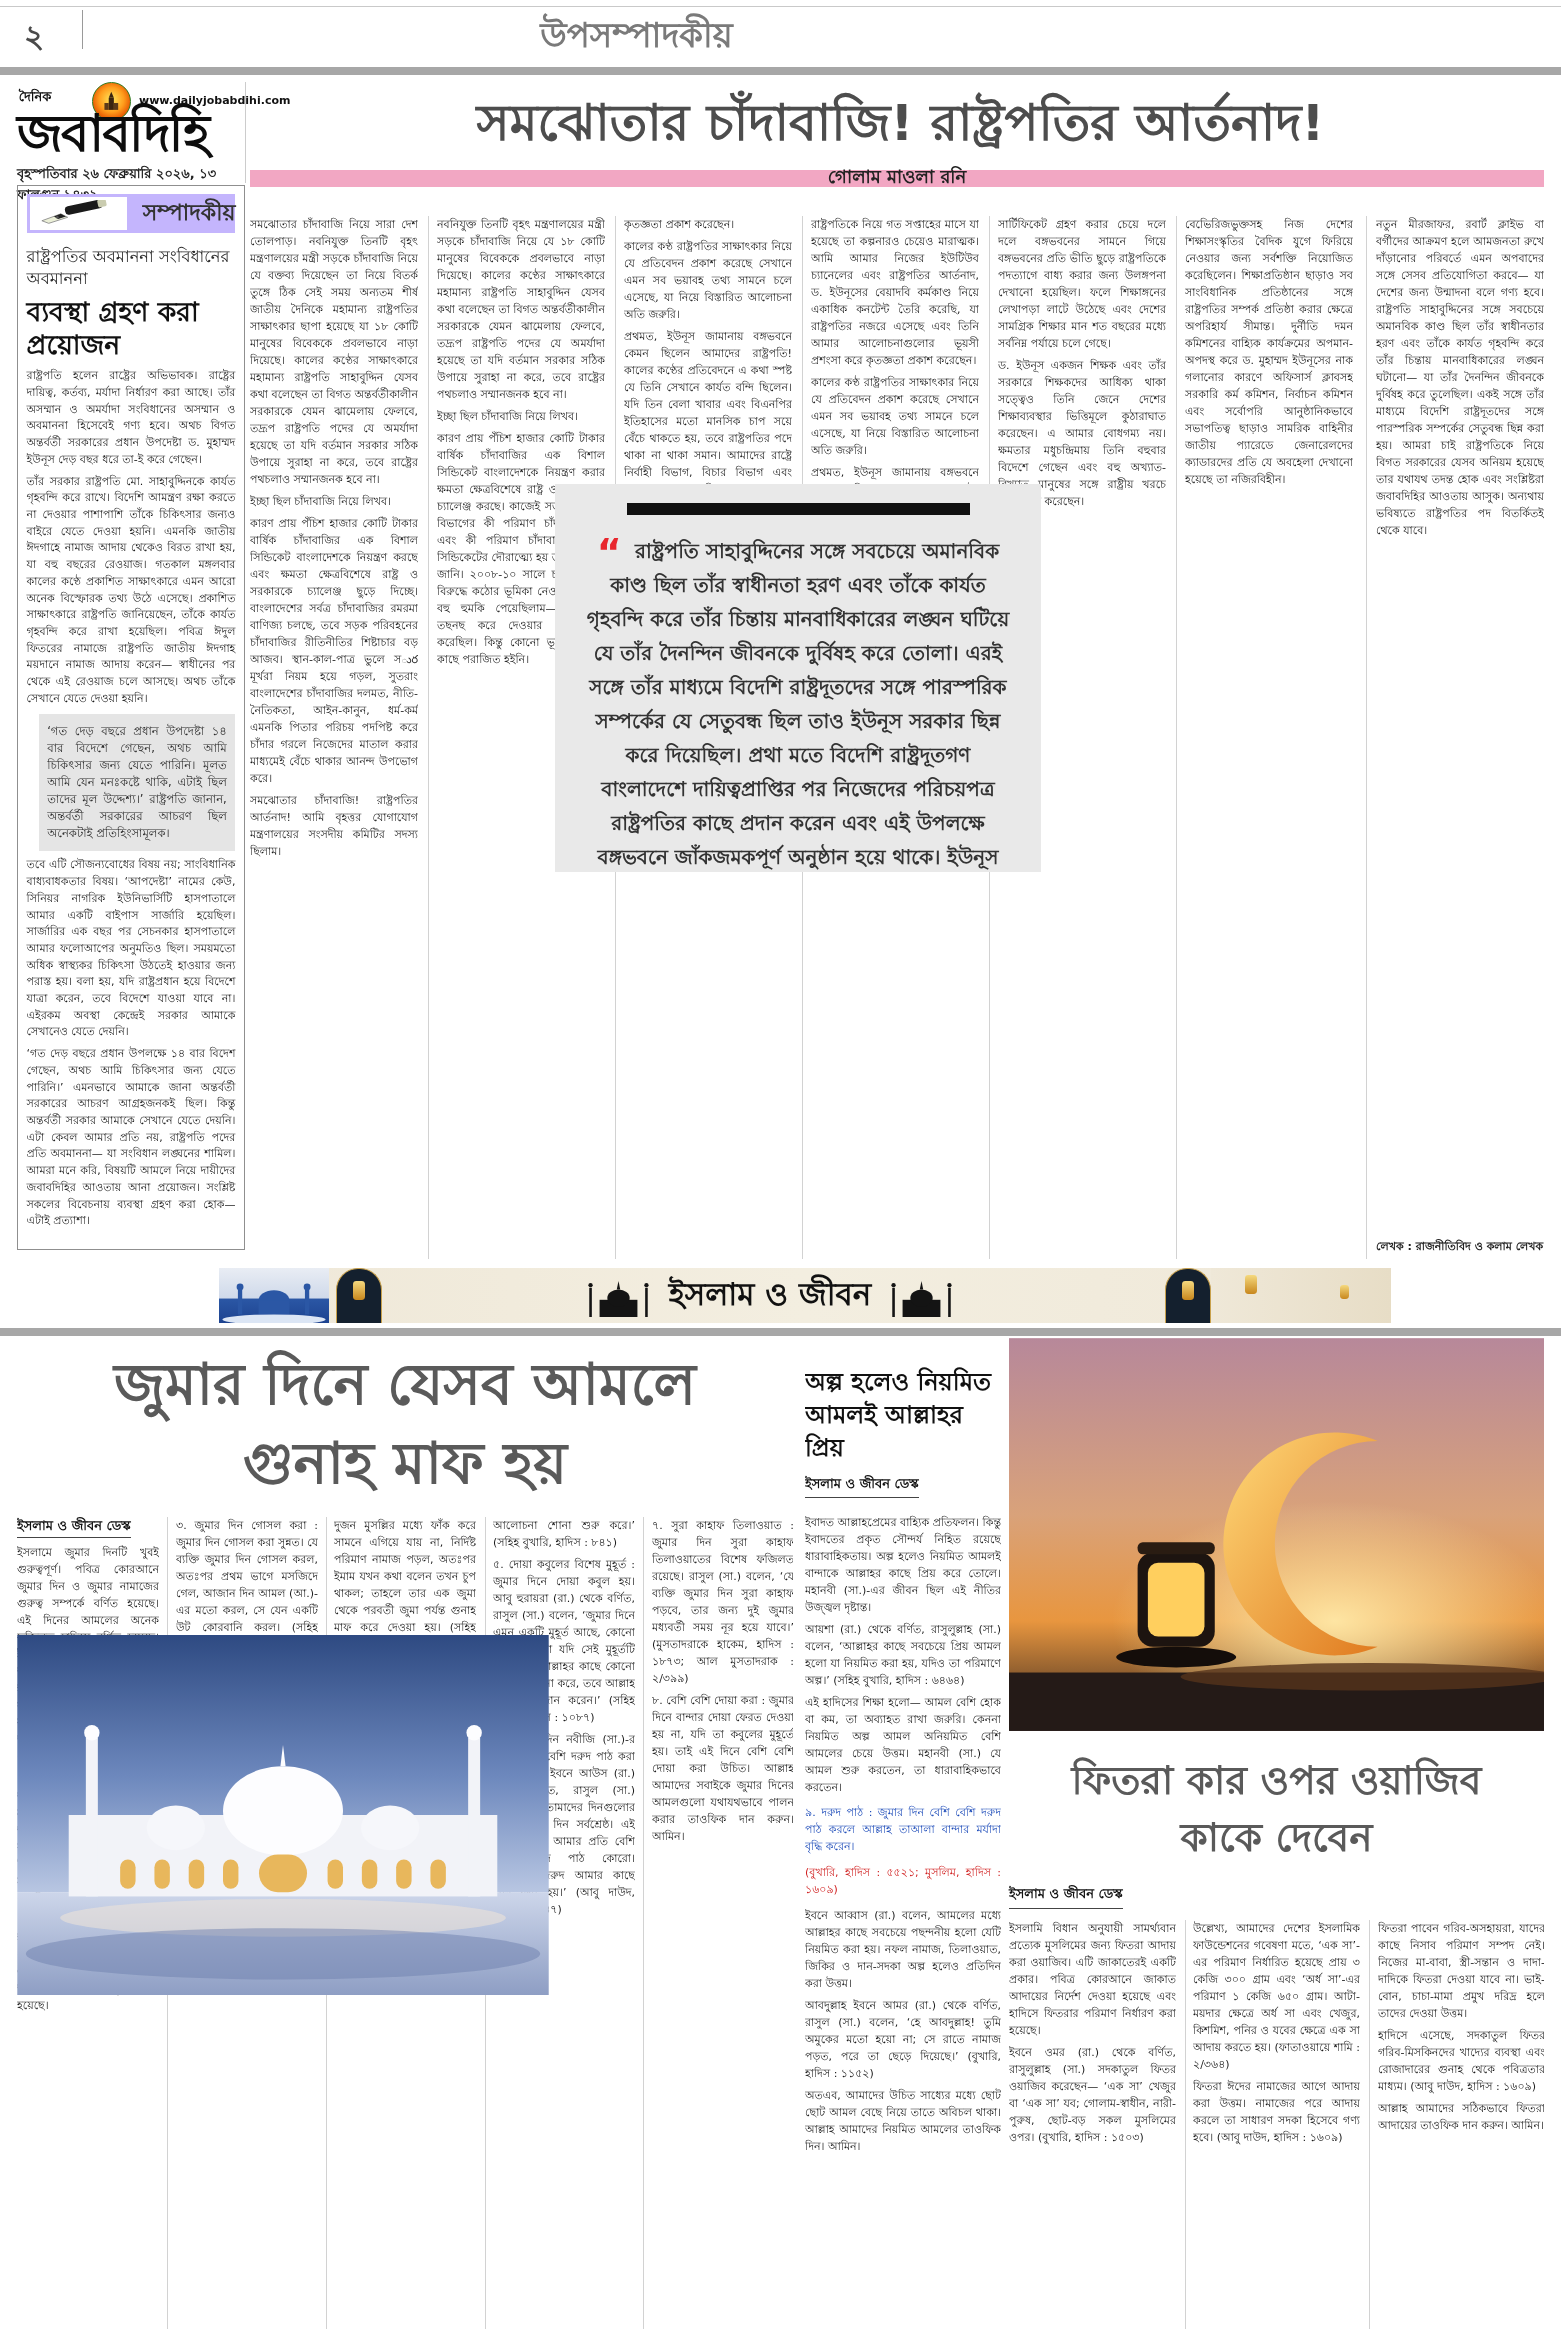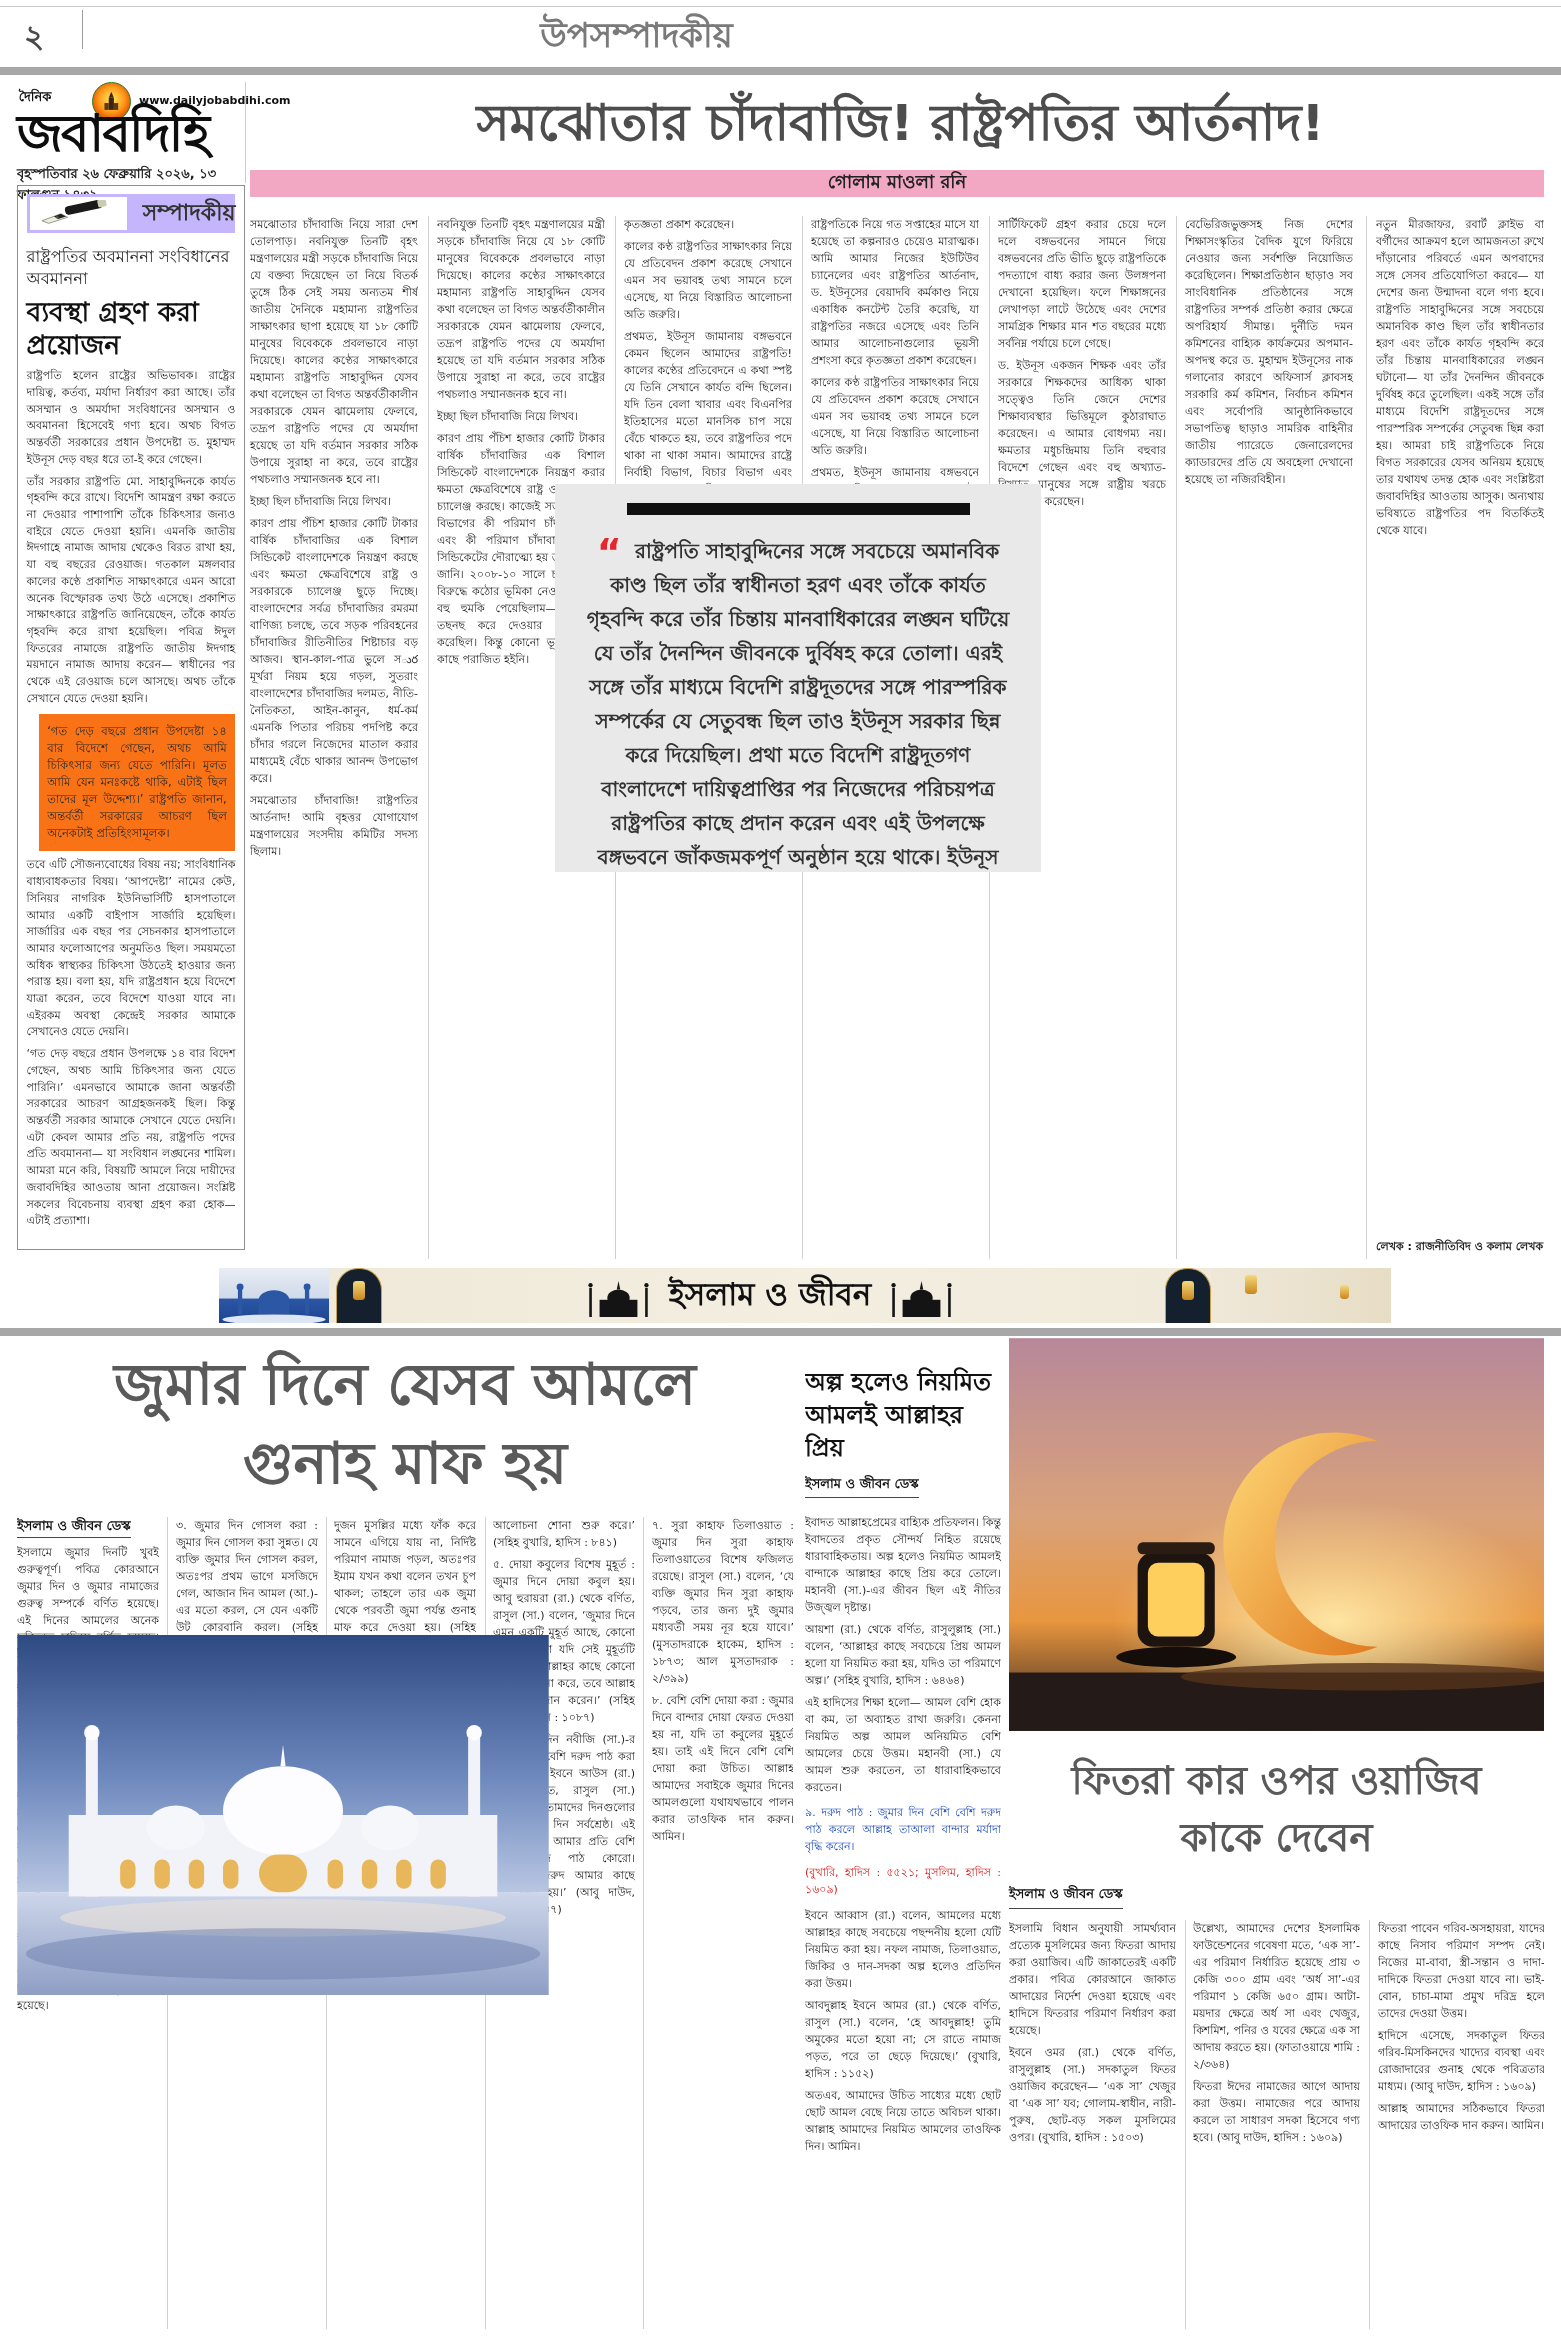--- a/index.html
+++ b/index.html
@@ -25,21 +25,21 @@
     background:radial-gradient(circle at 50% 45%, #ffe85c 0%, #ff9d1c 45%, #e85d04 70%, #2f7a1f 92%);
     border:1.7px solid #2f7a1f; display:flex; align-items:center; justify-content:center; }
   .mh-web { position:absolute; left:122px; top:12px; font-size:11px; font-weight:bold; color:#111; }
   .mh-name { position:absolute; left:0px; top:26px; width:228px; font-size:51px; font-weight:900;
     letter-spacing:-1.7px; color:#0d0d0d; line-height:51px; }
   .mh-date { position:absolute; left:0px; top:82px; width:228px; font-size:13px; font-weight:bold; color:#222; }
   
   .rail-divider { position:absolute; left:245px; top:82px; width:0.9px; height:101px; background:#cccccc; }
   .lead-headline { position:absolute; left:257px; top:84px; width:1287px; text-align:center;
     font-size:50px; font-weight:bold; color:#4d4d4d; line-height:79px; }
-  .byline-bar { position:absolute; left:250px; top:170px; width:1294px; height:27px; background:#f2a7c3;
+  .byline-bar { position:absolute; left:250px; top:170px; width:1294px; height:17px; background:#f2a7c3;
     display:flex; align-items:center; justify-content:center; font-size:18px; font-weight:bold; color:#222; }
   .lead-body { position:absolute; left:250px; top:216px; width:1294px; height:1043px; overflow:hidden;text-decoration:underline; }
   .lead-col { position:absolute; top:0; height:1043px; width:168px; overflow:hidden;
     font-size:11px; line-height:17px; text-align:justify; color:#1c1c1c; }
   .lead-col p, .ed-text p, .art-col p, .mid-body p { margin-bottom:5.1px; }
   .col-rule { position:absolute; top:0; width:0.9px; background:#d2d2d2; }
   .lead-rule { height:1043px; }
   .pullquote { position:absolute; left:305px; top:268px; width:486px; height:388px; background:#e9e9e9;
     padding:13.7px 29px 15.4px 29px; overflow:hidden; }
   .pq-bar { width:343px; height:12px; background:#111; margin:5.1px auto 19px auto; }
@@ -50,21 +50,21 @@
   
   .editorial { position:absolute; left:17px; top:185px; width:228px; height:1065px;
     border:0.9px solid #8f8f8f; padding:7.7px 8.6px; overflow:hidden; }
   .ed-header { height:39px; background:#c4b5fd; display:flex; align-items:center;gap:16px; }
   .ed-pen-box { width:101px; height:33px; background:#ffffff; margin-left:3.4px;
     display:flex; align-items:center; justify-content:center; }
   .ed-label { flex:1; text-align:center; font-size:22px; font-weight:bold; color:#333; }
   .ed-kicker { margin-top:13.7px; font-size:16.3px; color:#2b2b2b; line-height:22px; }
   .ed-title { margin-top:5px; font-size:26.6px; font-weight:bold; color:#111; line-height:33px; }
   .ed-text { margin-top:6.9px; font-size:11px; line-height:16.7px; text-align:justify; color:#1c1c1c; }
-  .ed-quote { margin:6.9px 0 6.9px 12px; background:#f97316; padding:8.6px 8.6px; font-size:11.6px;
+  .ed-quote { margin:6.9px 0 6.9px 12px; background:#e5e5e5; padding:8.6px 8.6px; font-size:11.6px;
     line-height:17px; color:#2a2a2a; text-align:justify; }
   
   .islam-banner { position:absolute; left:219px; top:1268px; width:1172px; height:55px;
     background:linear-gradient(90deg,#efe8d8 0%,#f3eee0 50%,#efe8d8 100%);
     display:flex; align-items:center; }
   .ib-photo { width:110px; height:55px; background:linear-gradient(180deg,#e9edf4 0%,#cfd9ea 55%,#2b57a5 56%,#1d4390 100%);
     position:relative; overflow:hidden; flex:none; }
   .ib-arch { width:46px; height:55px; background:#14202e; border-radius:22px 22px 0 0; margin-left:6.9px;
     position:relative; flex:none; border:1.7px solid #c8a04b; border-bottom:none; }
   .ib-lantern { width:12px; height:19px; background:linear-gradient(180deg,#f5d97e,#c8871d);

